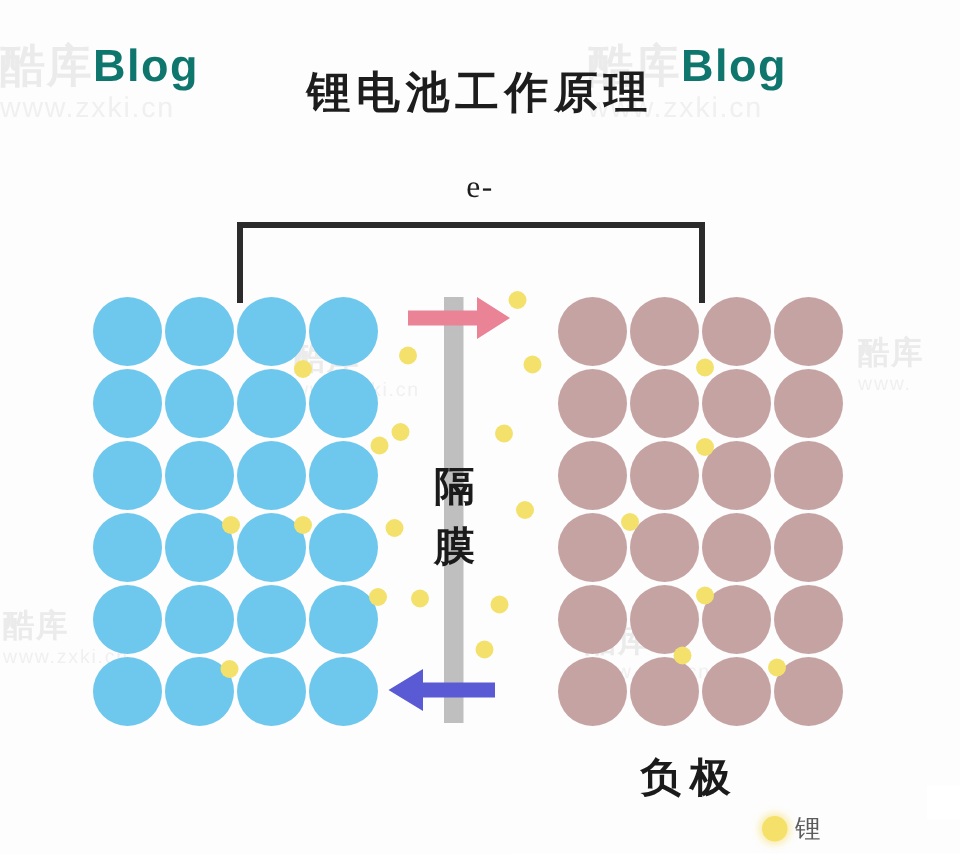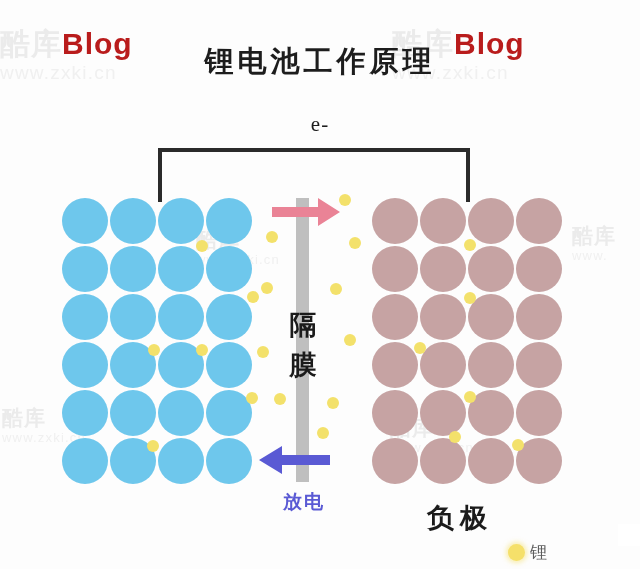--- a/index.html
+++ b/index.html
@@ -32,21 +32,21 @@
     user-select: none;
     white-space: nowrap;
   }
   .wm-brand {
     font-family: "Liberation Sans", "DejaVu Sans", sans-serif;
     font-size: 30px;
     font-weight: bold;
     letter-spacing: 1px;
   }
   .wm-brand .cn { color: #ebebeb; }
-  .wm-brand .en { color: #b91c1c; }
+  .wm-brand .en { color: #0f766e; }
   .wm-url {
     font-family: "Liberation Sans", "DejaVu Sans", sans-serif;
     font-size: 19px;
     color: #f0f0f0;
     letter-spacing: 1.2px;
   }
   .wm-small .cn { font-size: 21px; }
   .wm-small-url { font-size: 13px; }
 
   
@@ -353,21 +353,20 @@
     <svg width="70" height="32" viewBox="0 0 70 32">
       <path d="M0 11 L46 11 L46 2 L68 16 L46 30 L46 21 L0 21 Z" fill="#ea8396"></path>
     </svg>
   </div>
 
   <div class="arrow-wrap" id="discharge-arrow">
     <svg width="74" height="32" viewBox="0 0 74 32">
       <path d="M74 11 L26 11 L26 2 L3 16 L26 30 L26 21 L74 21 Z" fill="#5a5ad4"></path>
     </svg>
   </div>
-  <div id="discharge-label">放电</div>
 
   <div class="electrode-caption" id="caption-right">负极</div>
 
   <div id="legend">
     <div class="legend-dot"></div>
     <div class="legend-text">锂</div>
   </div>
   <div class="cut-corner"></div>
 
 </div>

